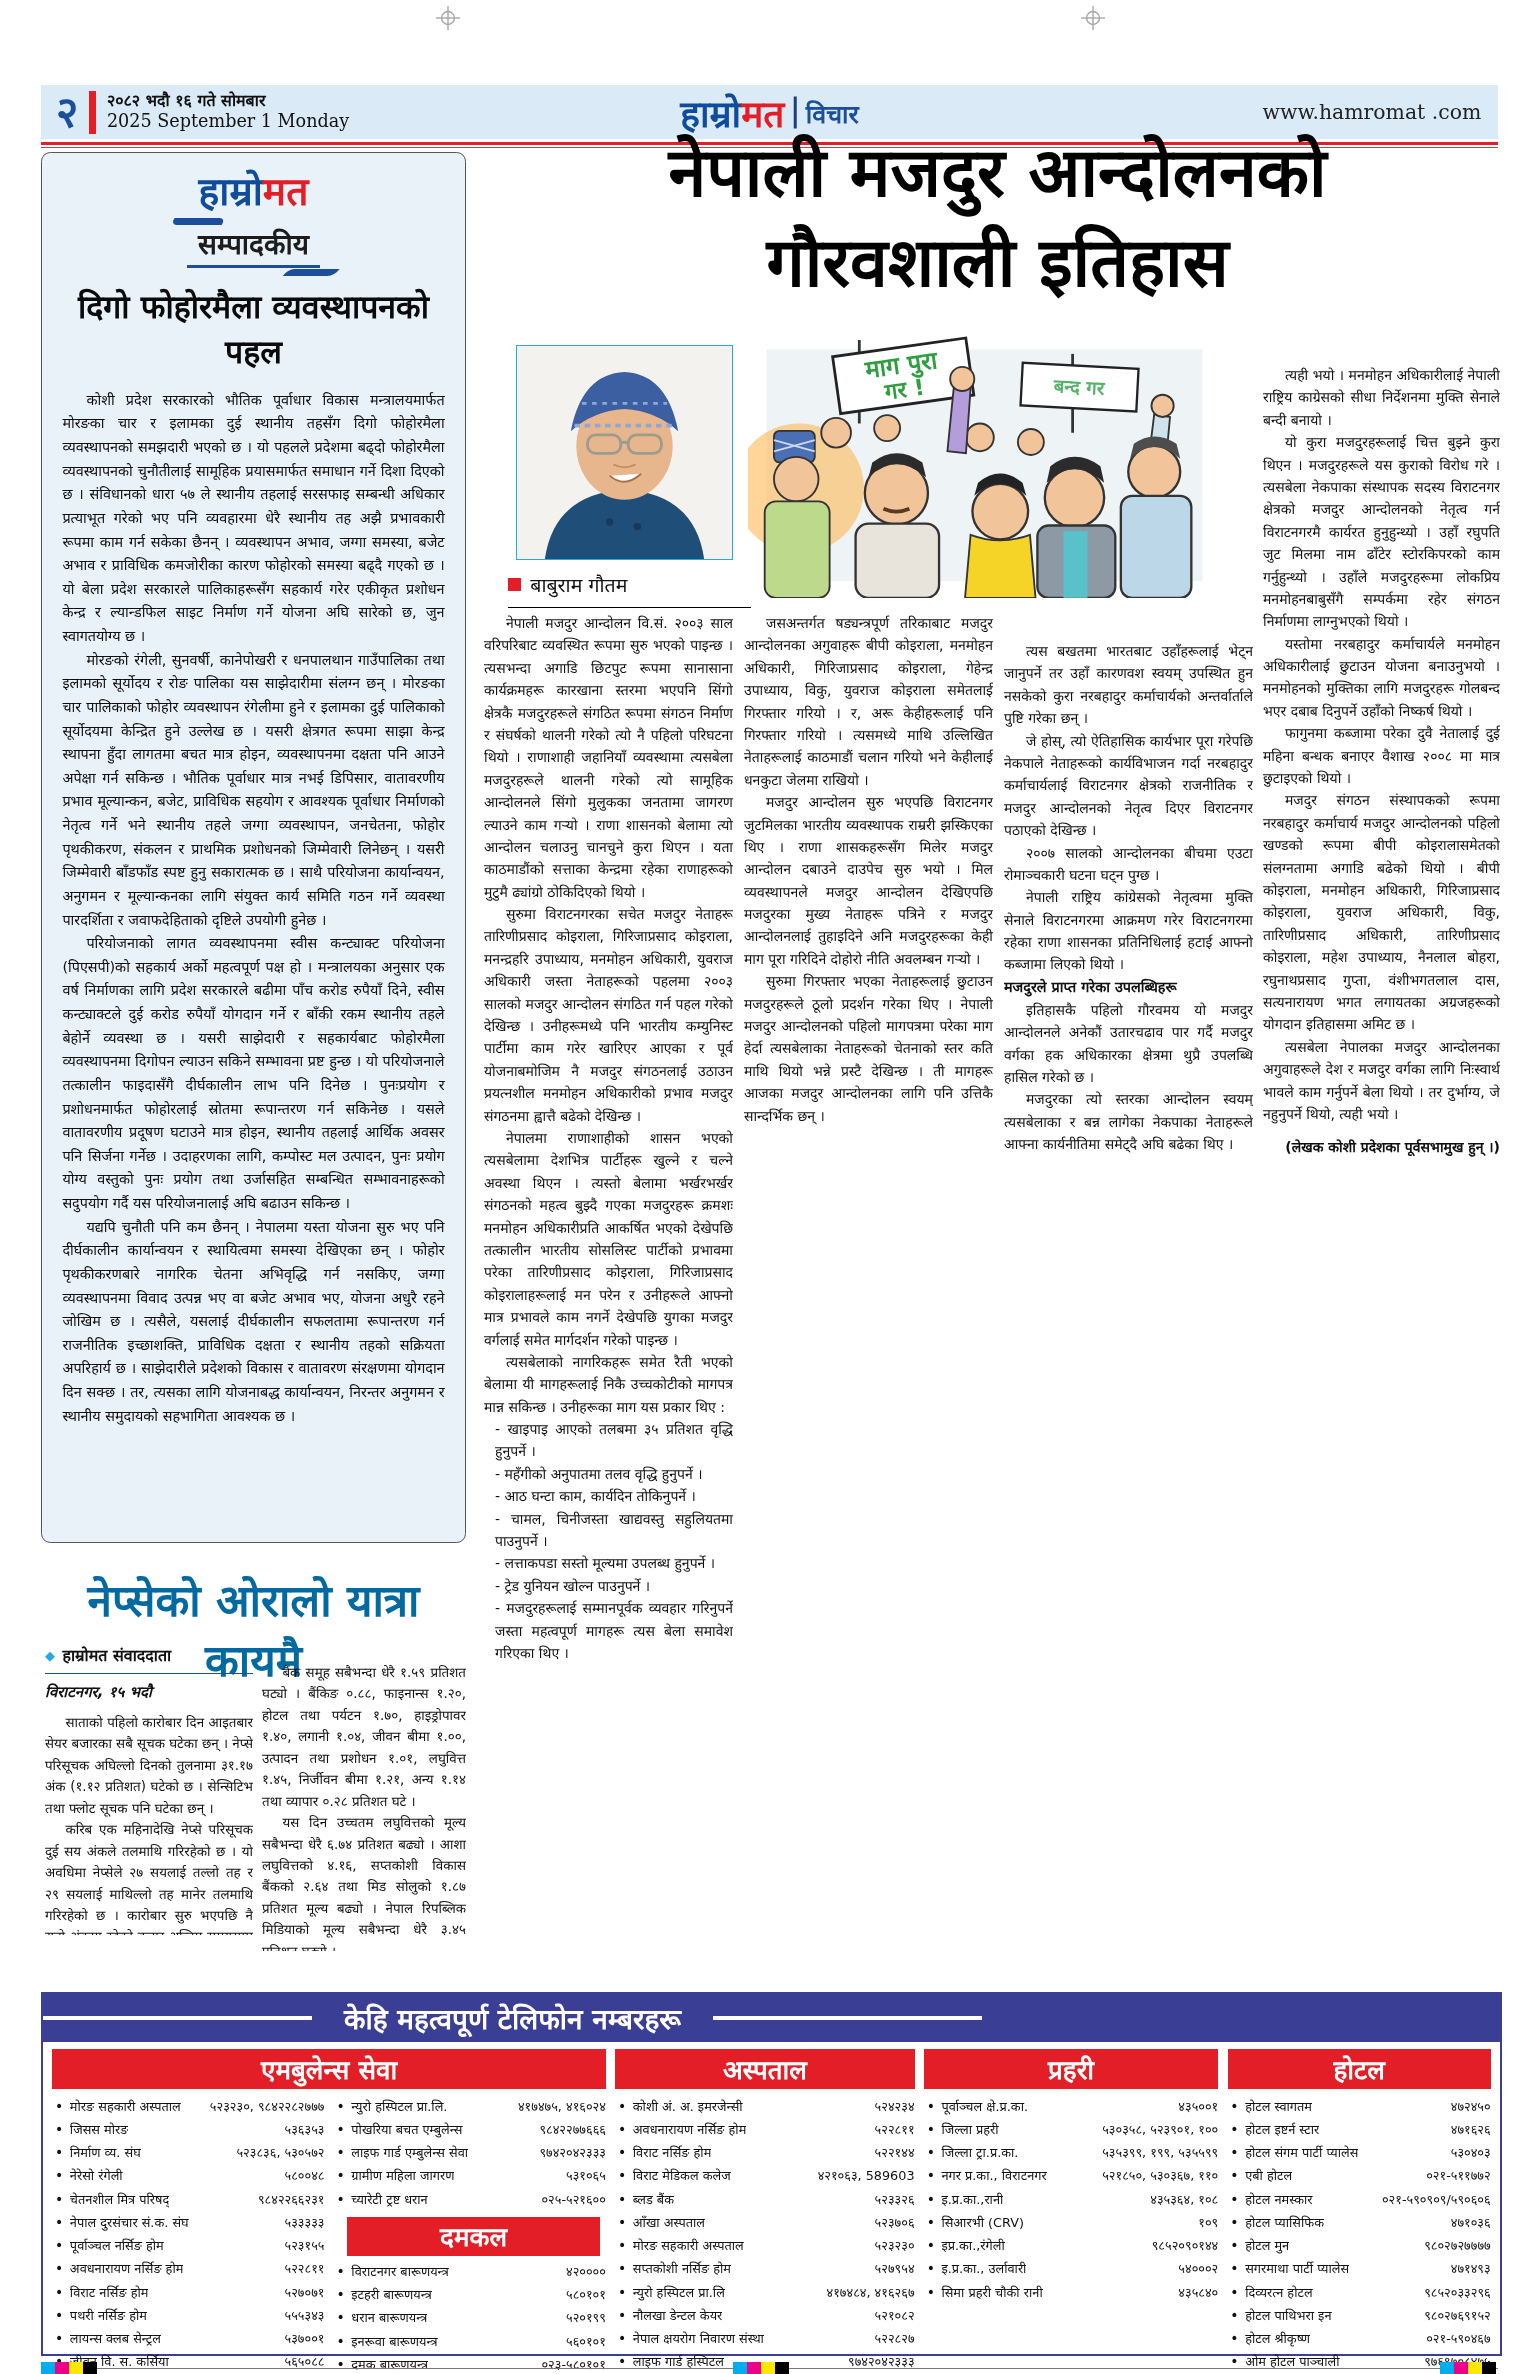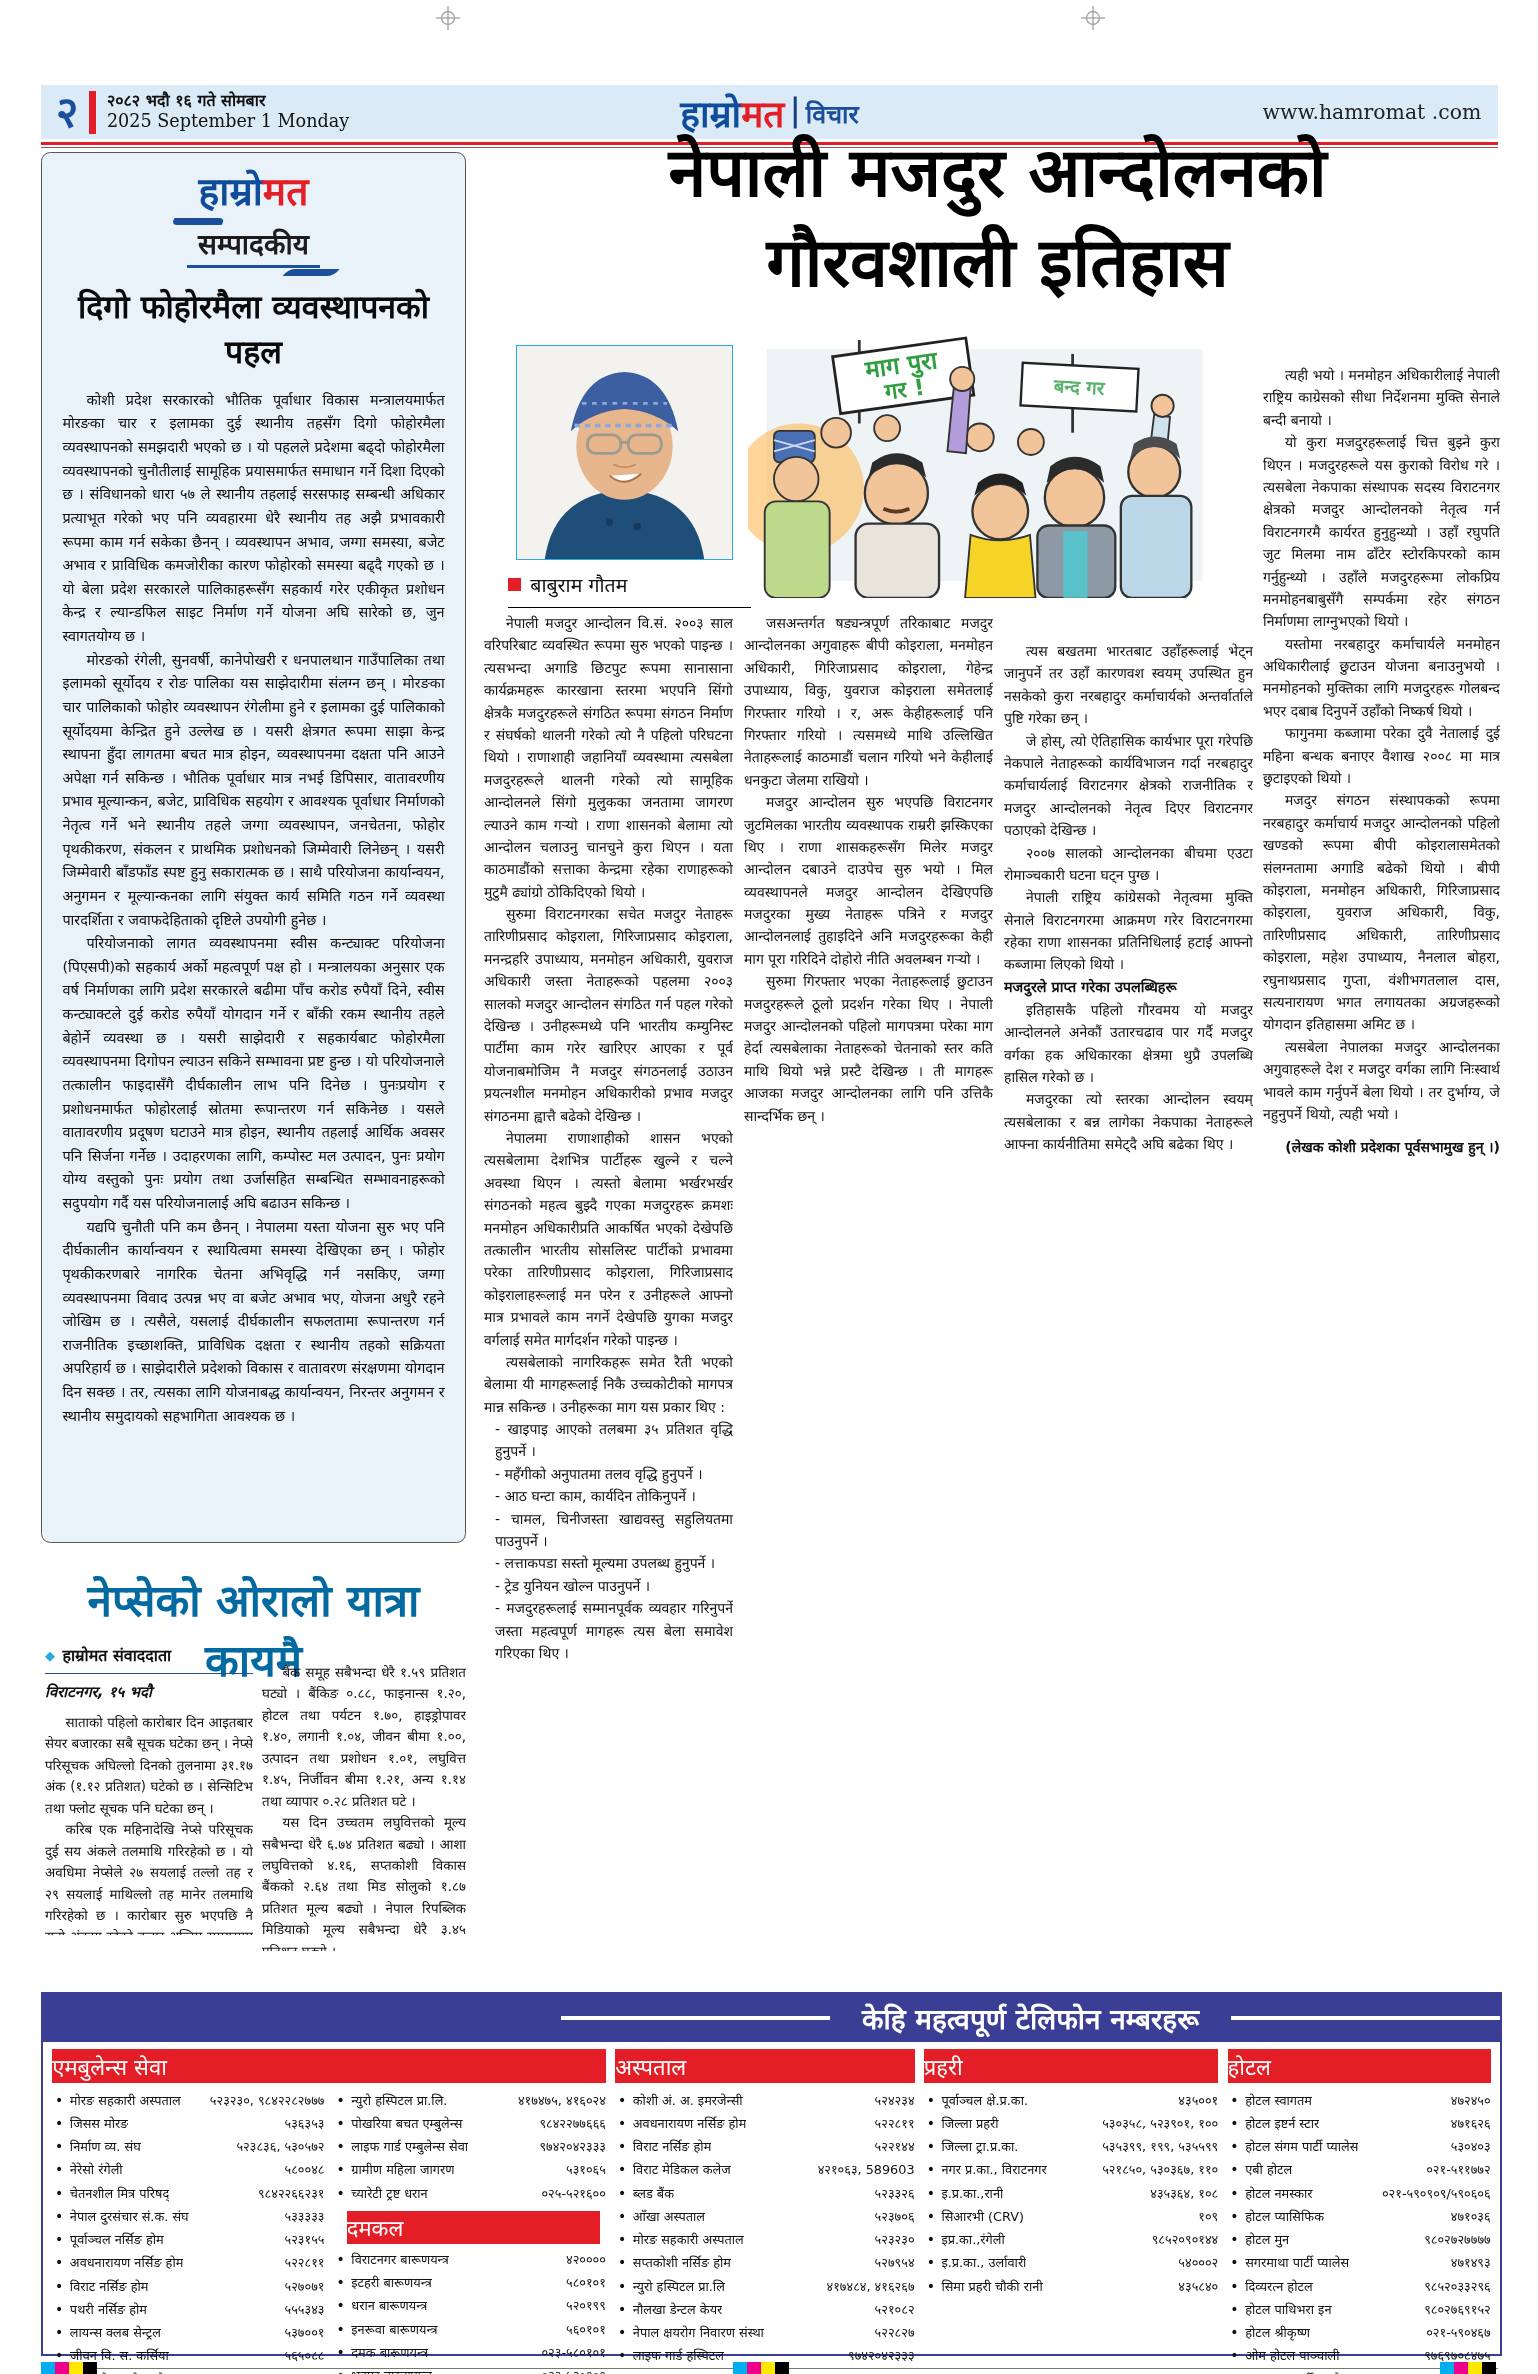--- a/index.html
+++ b/index.html
@@ -71,25 +71,25 @@
        display:flex;align-items:center;gap:7.4px;font-size:16px;font-weight:800;}
   .ndia{color:#29a9e0;font-size:13px;}
   .ndate{left:45px;top:1681px;width:208px;font-style:italic;font-size:15px;font-weight:600;}
   .ncol{font-size:13.4px;line-height:1.6;text-align:justify;overflow:hidden;}
   .ncol p{margin:0;text-indent:20.4px;}
   .na{left:45px;top:1712px;width:208px;height:223px;}
   .nb{left:262px;top:1662px;width:204px;height:289px;}
 
   
   .ptable{left:41px;top:1992px;width:1461px;height:364px;border:2.3px solid #3b3e95;background:#fff;box-sizing:border-box;}
-  .ptitle{height:48px;background:#3b3e95;color:#fff;display:flex;align-items:center;justify-content:flex-end;gap:32px;
+  .ptitle{height:48px;background:#3b3e95;color:#fff;display:flex;align-items:center;justify-content:flex-start;gap:32px;
           font-size:28px;font-weight:800;}
   .pdash{width:269px;height:4.6px;background:#fff;}
   .pbody{display:flex;gap:9.3px;padding:7.4px 9.3px 5.6px;}
-  .redhead{background:#e31e26;color:#fff;text-align:left;font-weight:400;font-size:22px;padding:1.9px 0;margin-bottom:5.6px;}
+  .redhead{background:#e31e26;color:#fff;text-align:center;font-weight:700;font-size:26px;padding:1.9px 0;margin-bottom:5.6px;}
   .pg-amb{width:566px;} .pg-hosp{width:306px;} .pg-pol{width:301px;} .pg-hot{width:269px;}
   .ambcols{display:flex;gap:9.3px;}
   .ambcols>div{flex:1;}
   .entry{display:flex;font-size:12.8px;line-height:1.66;align-items:baseline;}
   .entry::before{content:"\2022";margin:0 6.5px 0 2.8px;font-size:14px;}
   .e-name{white-space:nowrap;overflow:hidden;}
   .e-num{margin-left:auto;padding-left:7.4px;white-space:nowrap;}
   .dmk{margin:5.6px 5.6px 3.7px 13px;}
 
   

